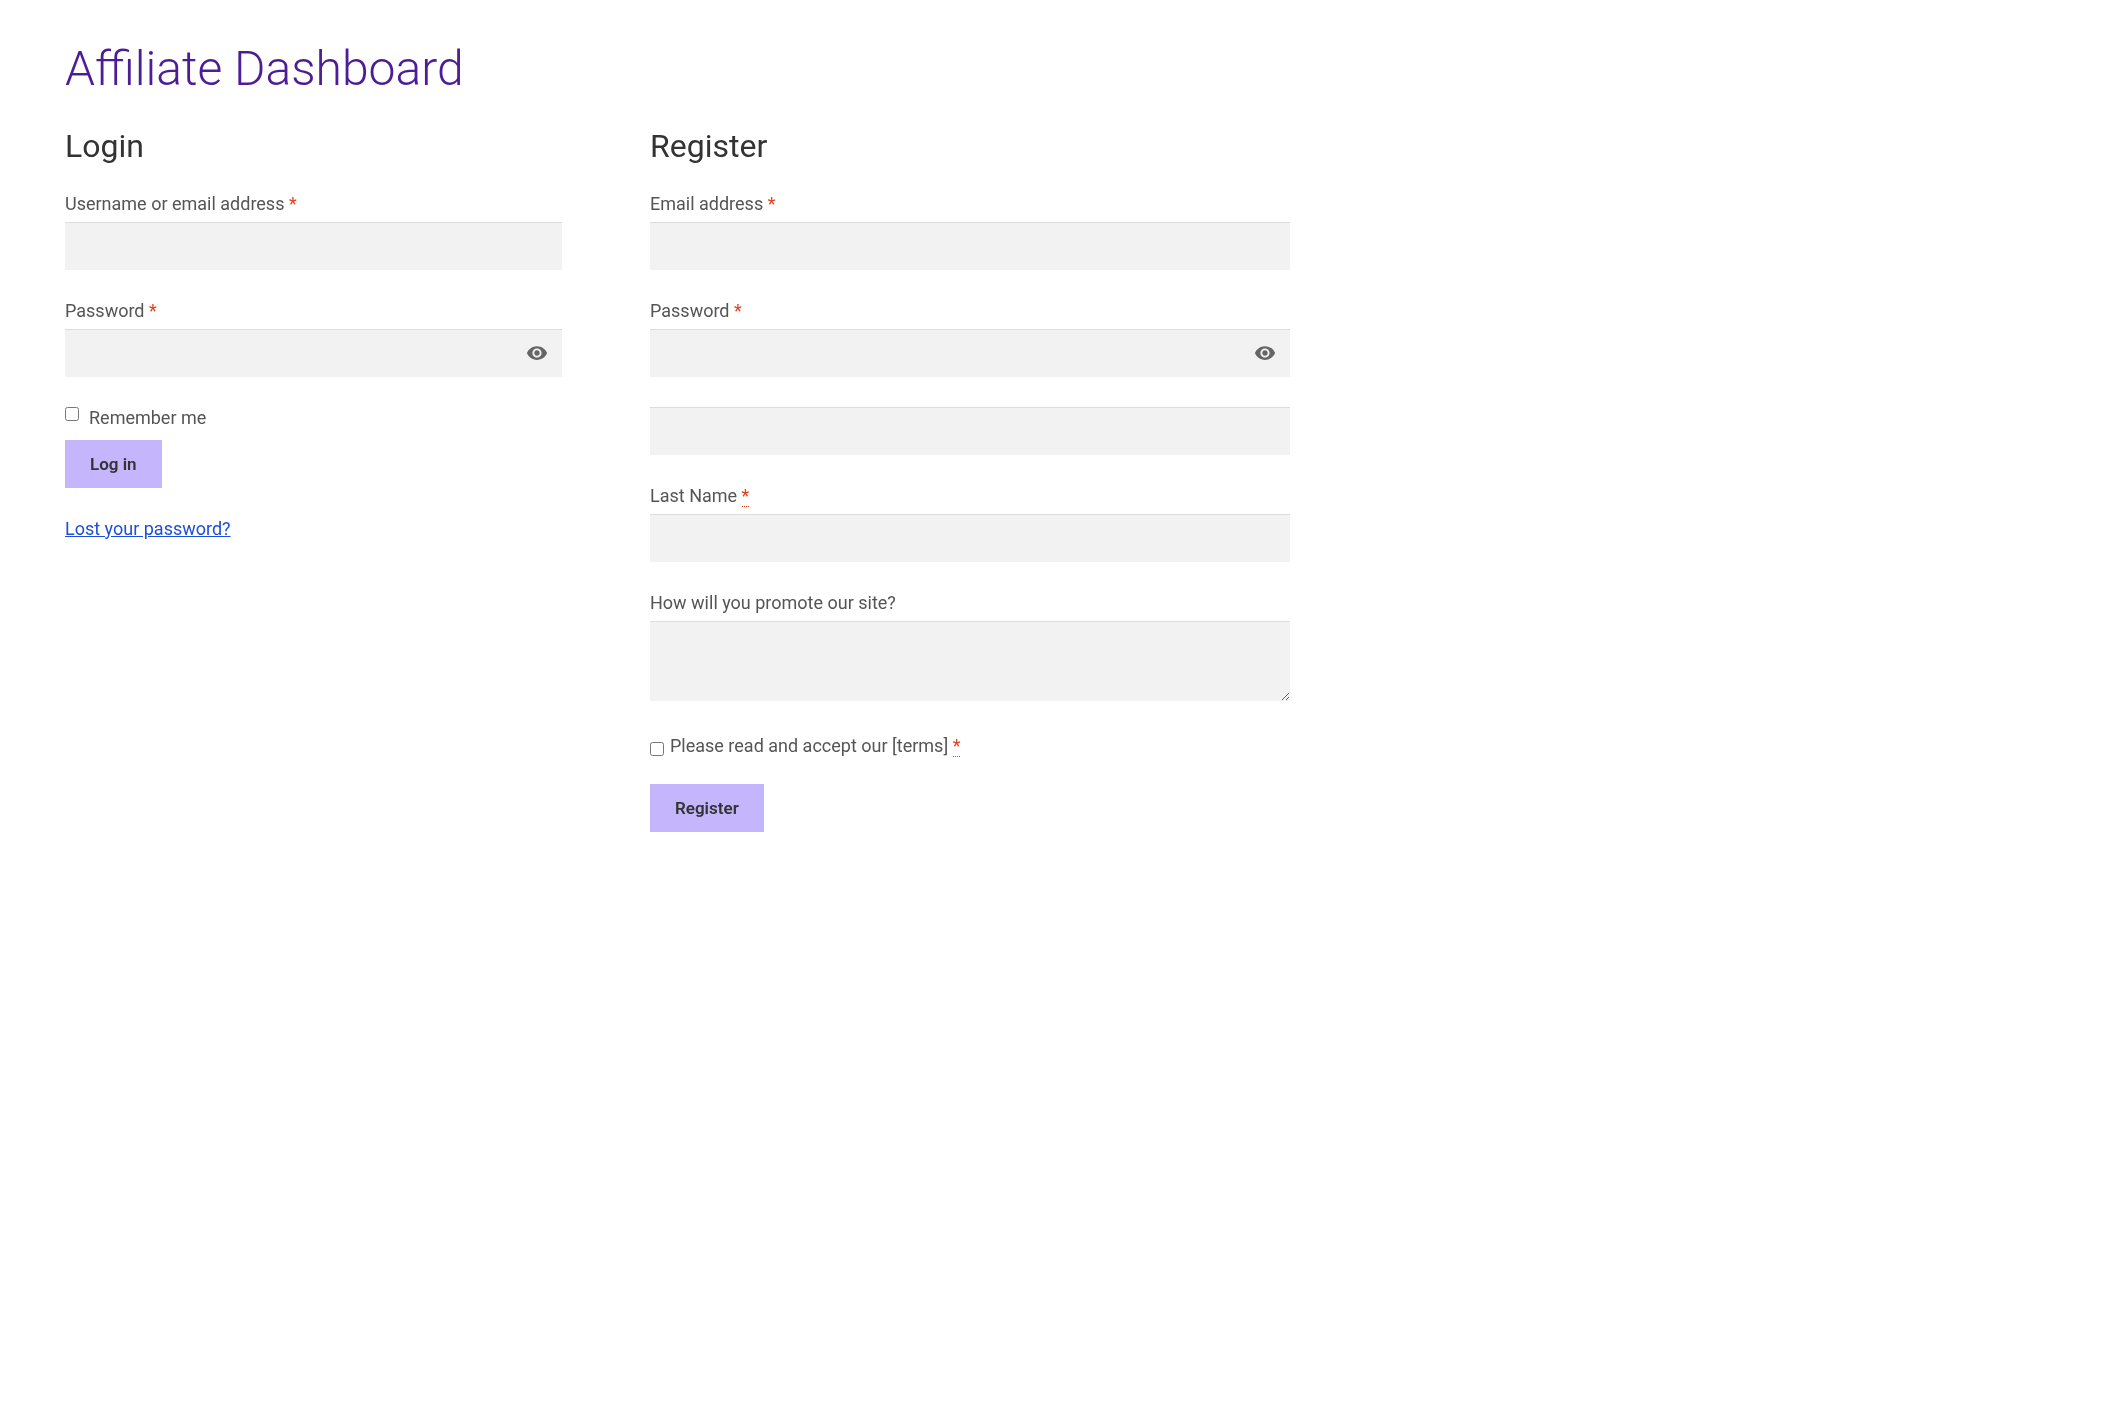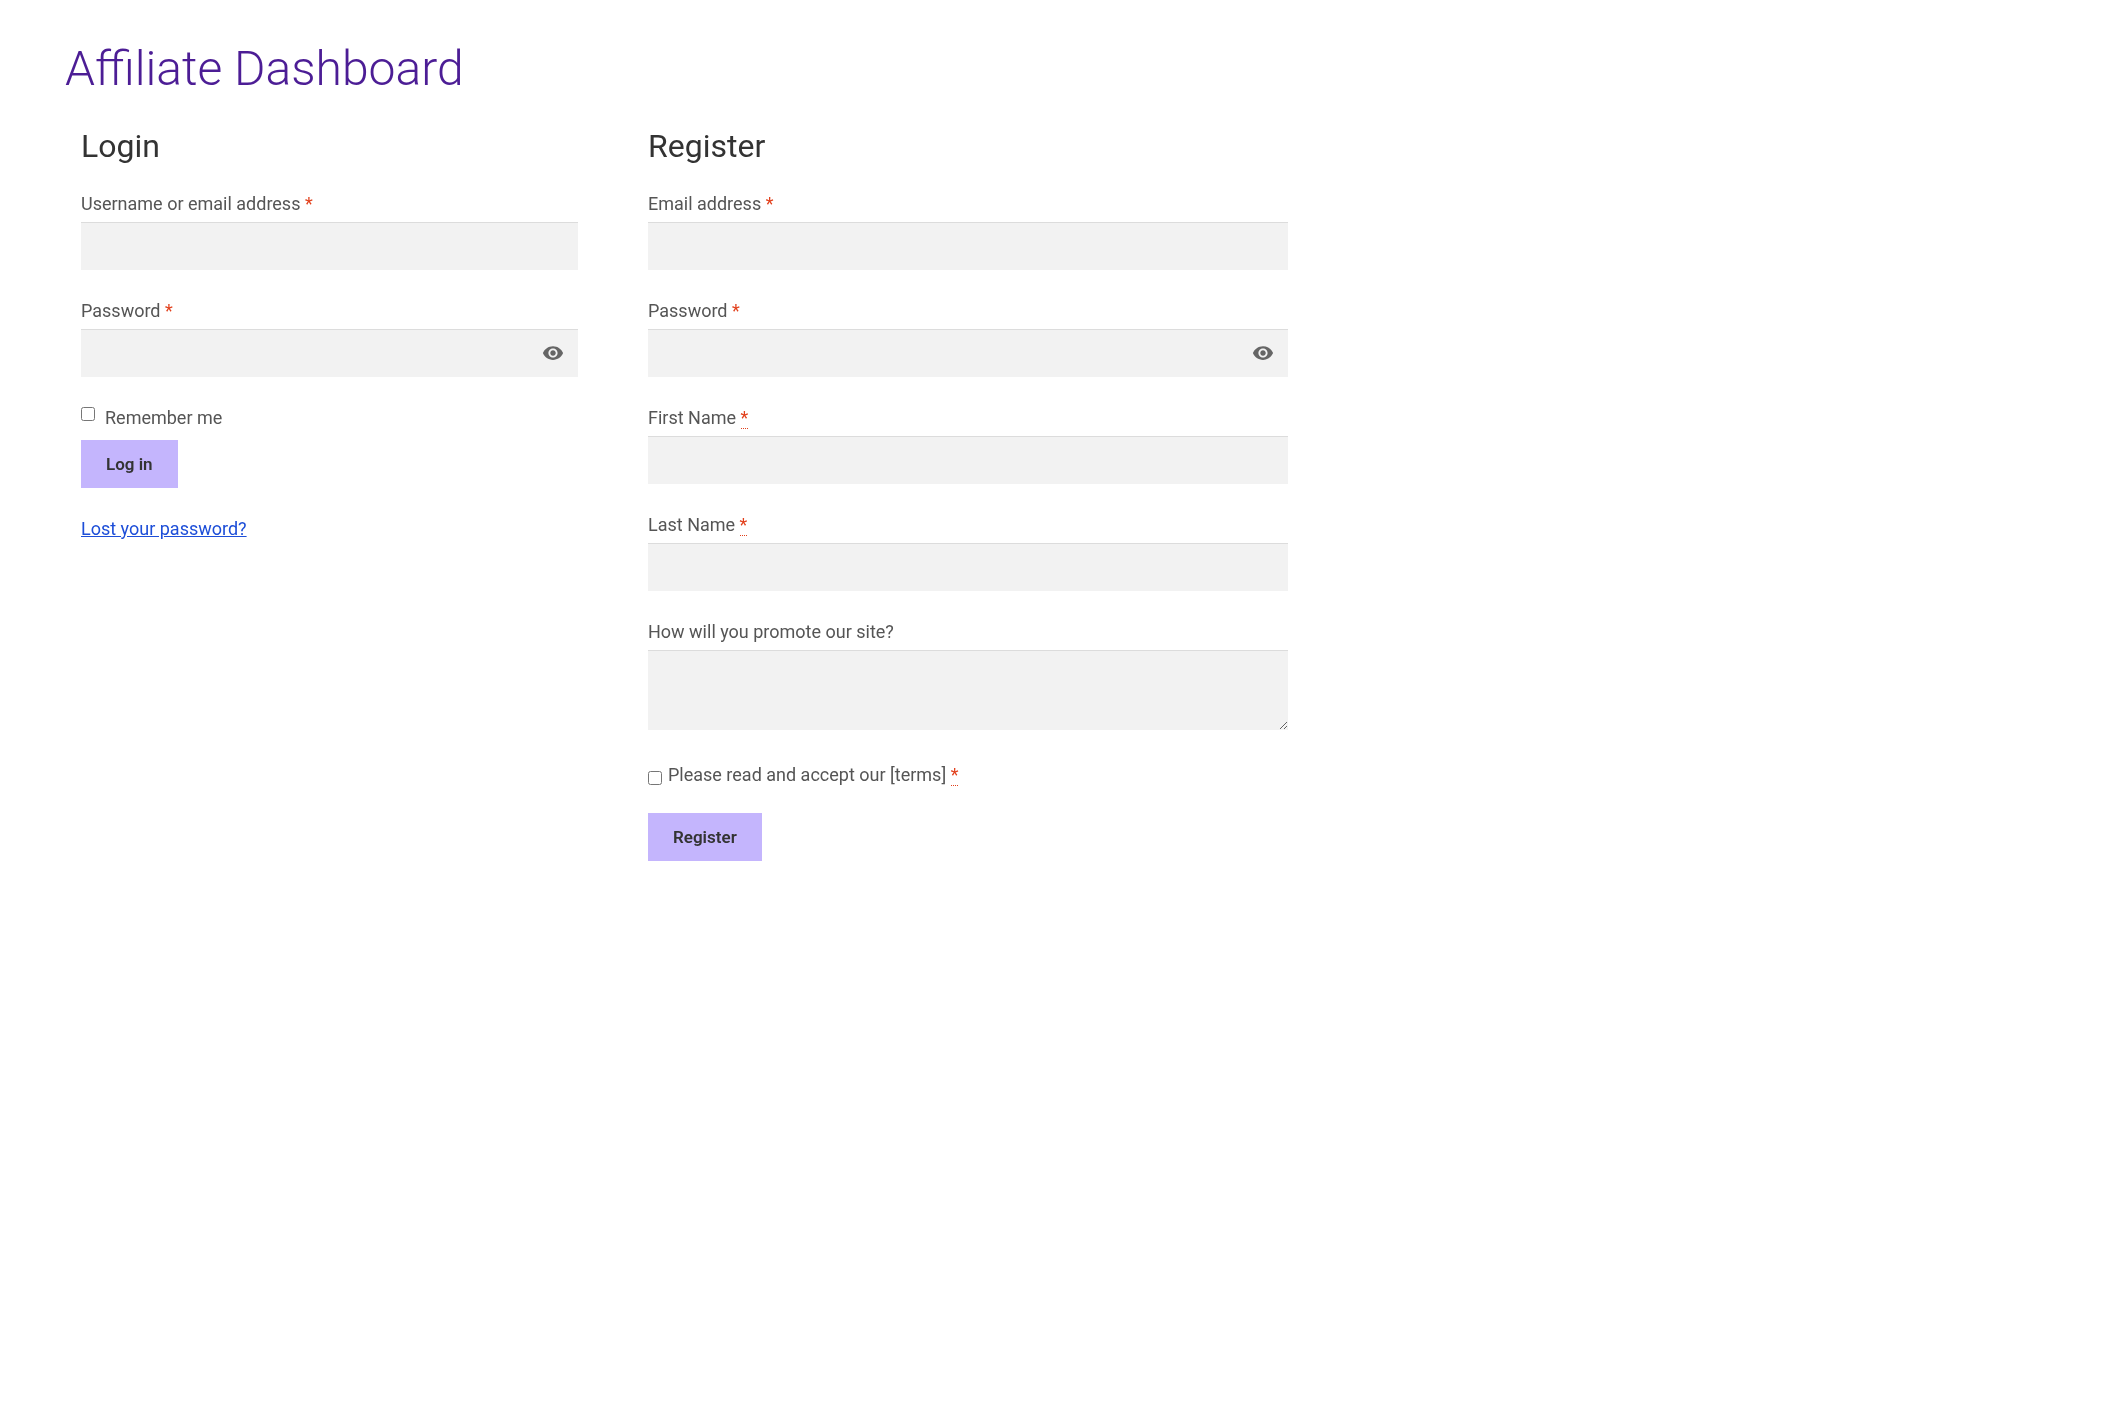--- a/index.html
+++ b/index.html
@@ -20,22 +20,21 @@
       margin-bottom: 30px;
     }
     h2 {
       font-size: 32px;
       font-weight: 400;
       color: #333333;
       margin-bottom: 28px;
     }
     .columns {
       display: flex;
-      gap: 70px;
-      margin-left: 16px;
+      gap: 88px;
     }
     .col-left {
       width: 497px;
       flex-shrink: 0;
     }
     .col-right {
       flex: 1;
       max-width: 640px;
     }
     .form-row {
@@ -201,23 +200,20 @@
         <input type="password" style="">
         <span class="eye-icon">
           <svg viewBox="0 0 24 24">
               <path d="M12 4.5C7 4.5 2.73 7.61 1 12c1.73 4.39 6 7.5 11 7.5s9.27-3.11 11-7.5c-1.73-4.39-6-7.5-11-7.5zM12 17c-2.76 0-5-2.24-5-5s2.24-5 5-5 5 2.24 5 5-2.24 5-5 5zm0-8c-1.66 0-3 1.34-3 3s1.34 3 3 3 3-1.34 3-3-1.34-3-3-3z"></path>
             </svg>
         </span>
       </div>
     </div>
 
     <div class="form-row">
-      <label class="label">
-        <span>First Name </span><span class="required-dotted">*</span>
-      </label>
       <div class="input-wrap">
         <input type="text" style="">
       </div>
     </div>
 
     <div class="form-row">
       <label class="label">
         <span>Last Name </span><span class="required-dotted">*</span>
       </label>
       <div class="input-wrap">

